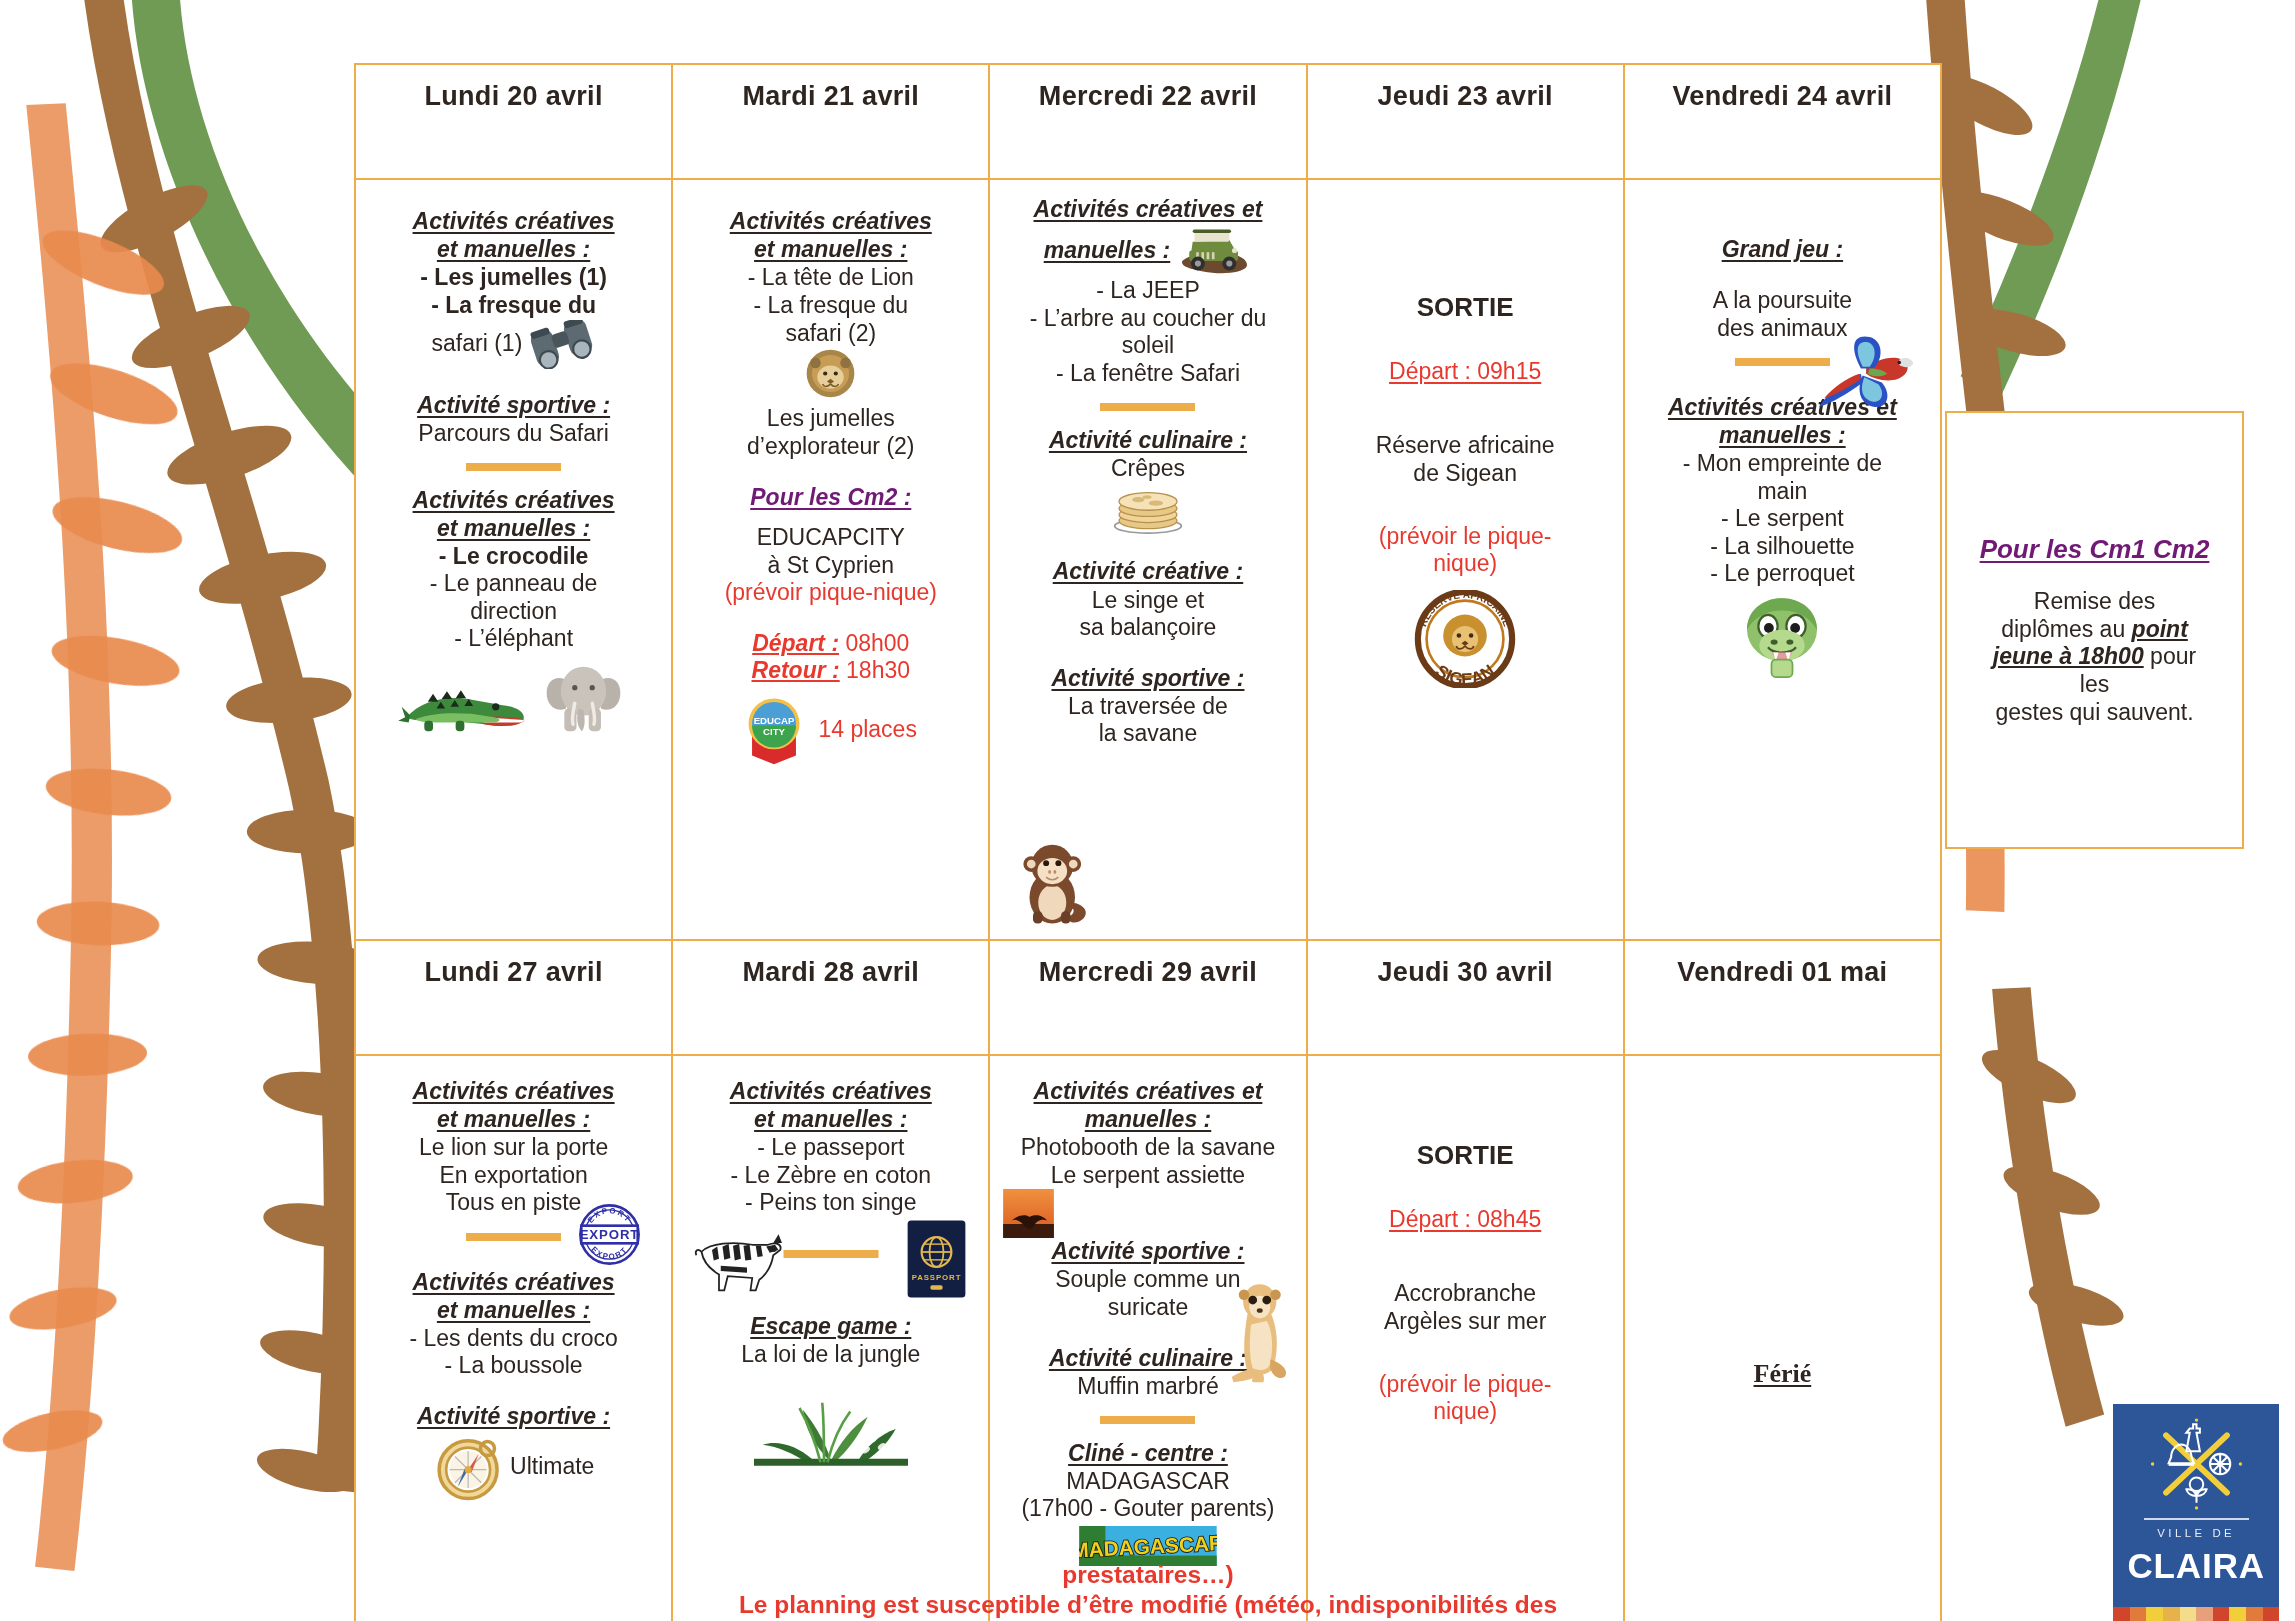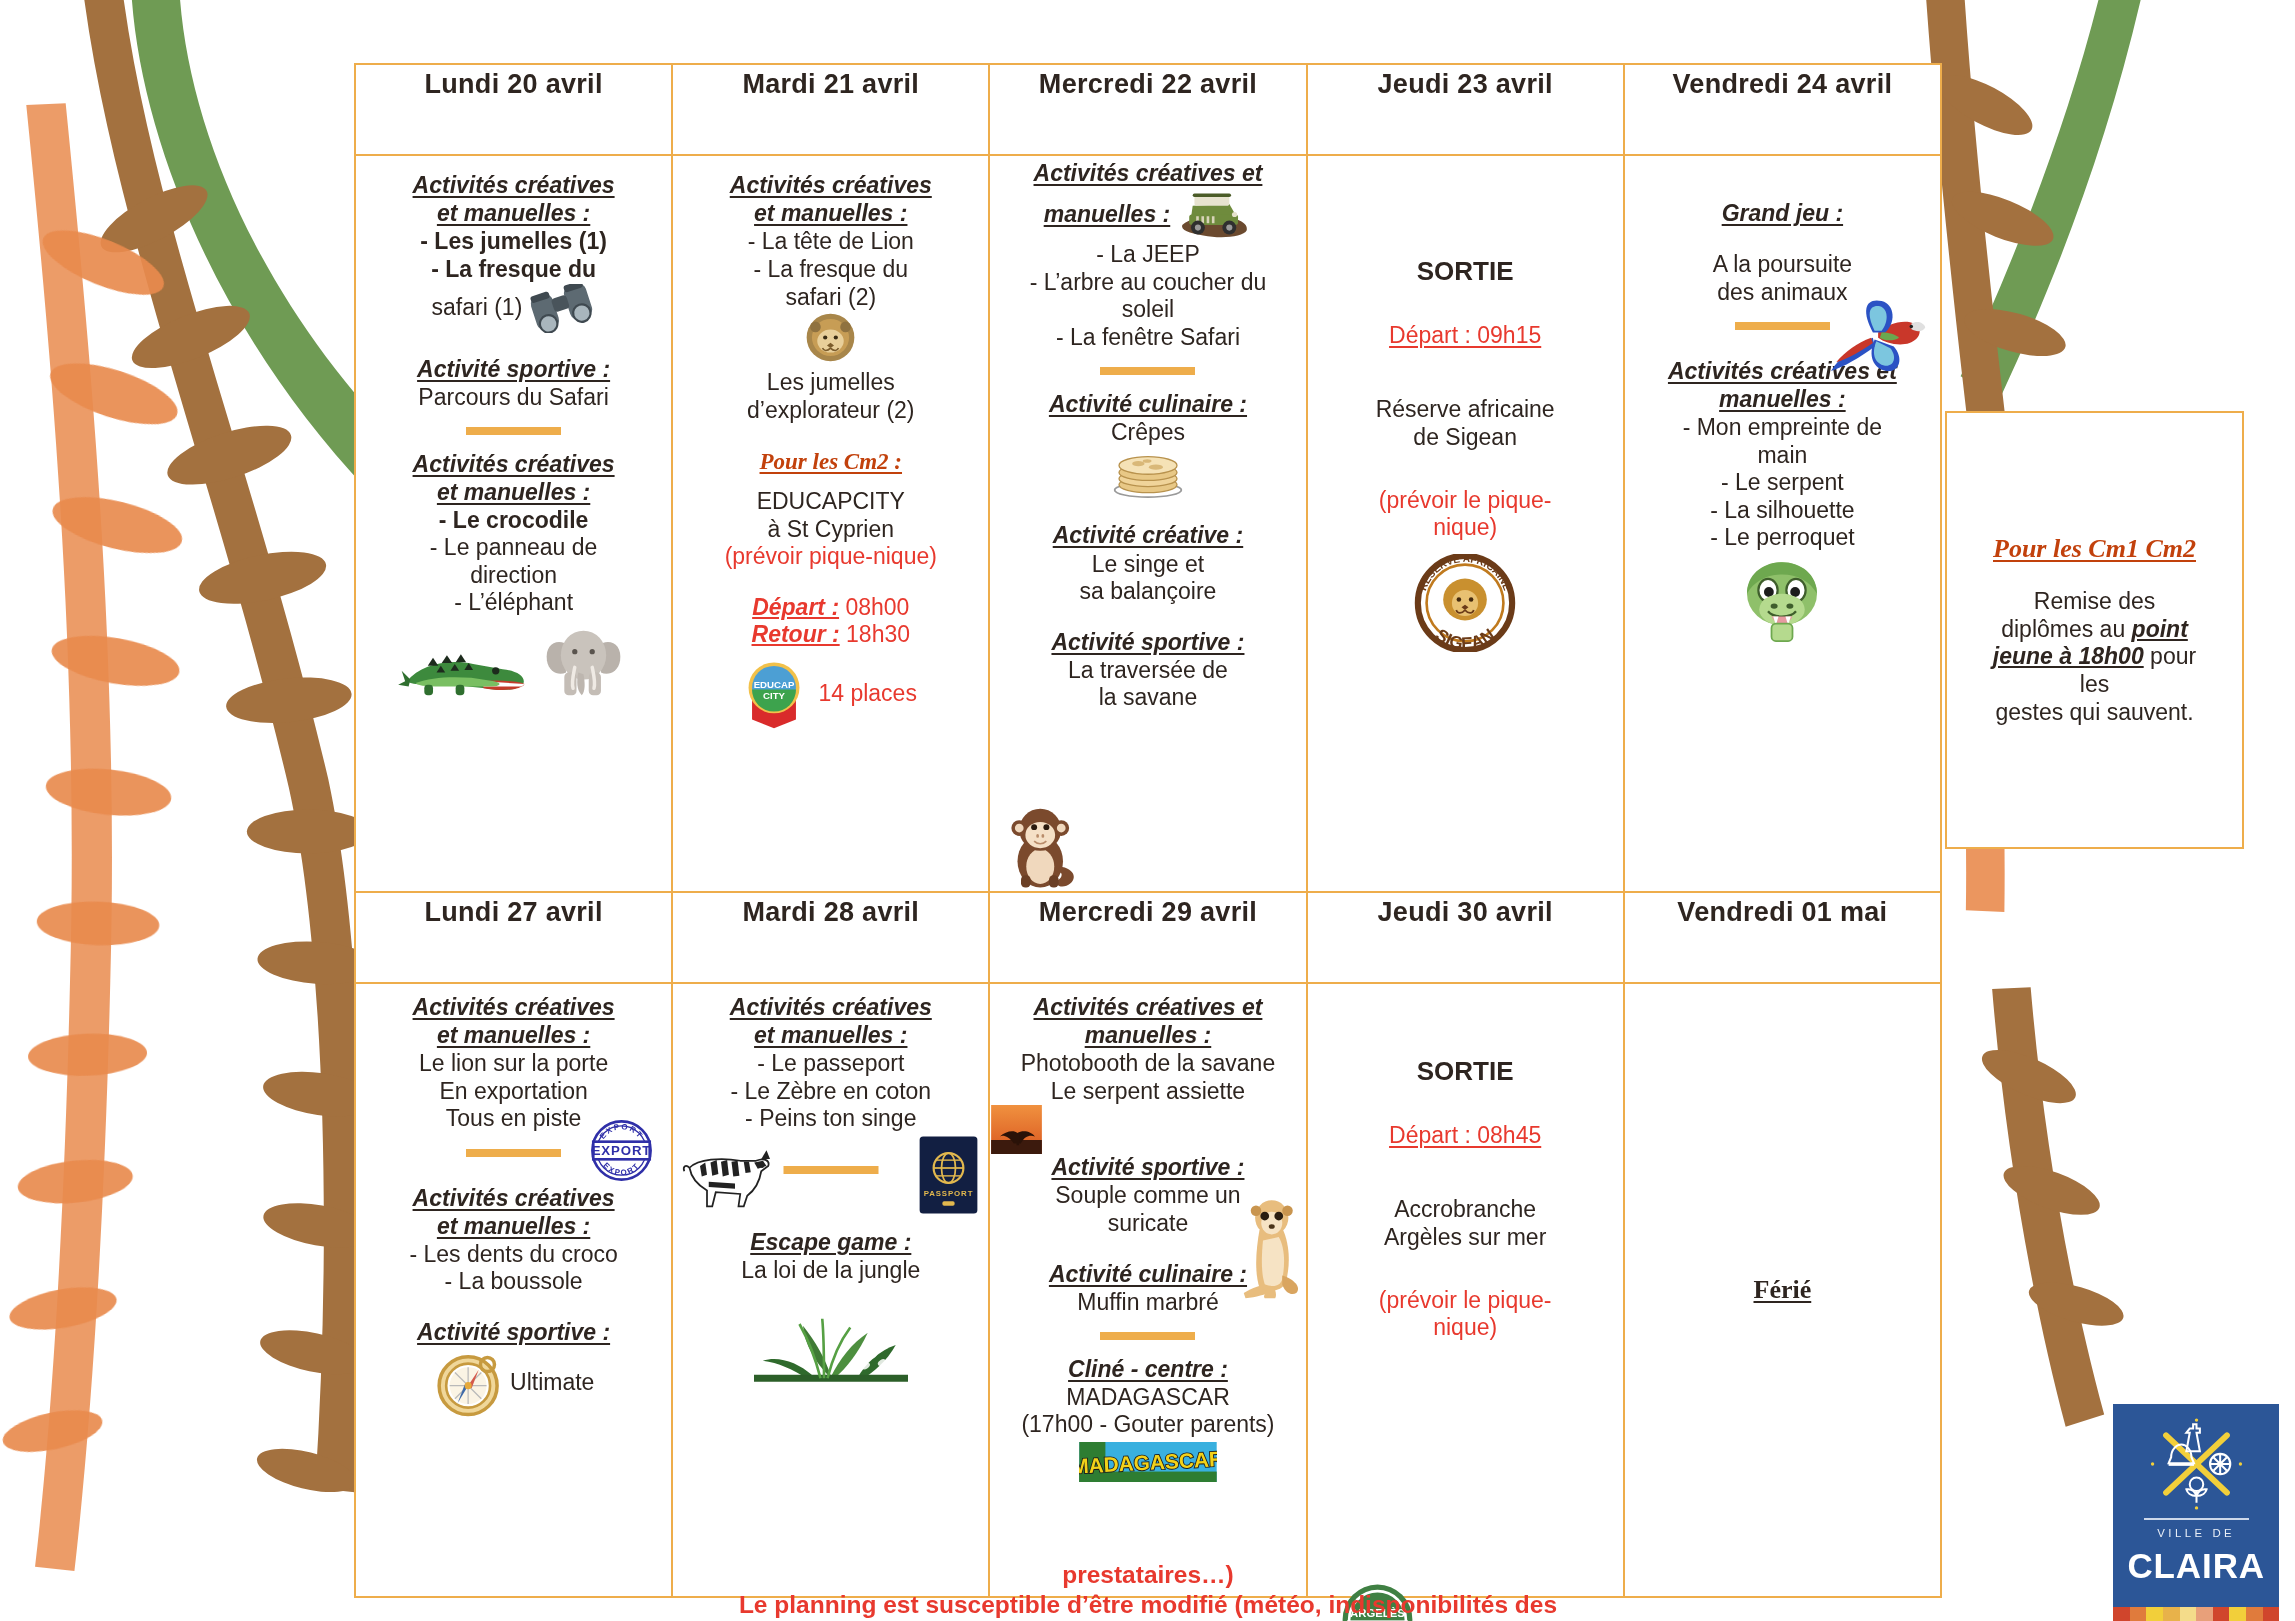--- a/index.html
+++ b/index.html
@@ -25,21 +25,21 @@
   table.grid{
     border-collapse:collapse;
     table-layout:fixed;
     width:1588px;
     background:#ffffff;
   }
   table.grid td, table.grid th{
     border:2.6px solid #eead4b;
     vertical-align:top;
     background:#fff;
-    padding:4px;
+    padding:16px;
   }
   th.dayhead{
     height:81px;
     font-family:"Liberation Sans", sans-serif;
     font-weight:bold;
     font-size:27px;
     color:#2e2520;
     letter-spacing:0.3px;
     text-align:center;
     vertical-align:middle;
@@ -66,21 +66,21 @@
   .hd{
     font-weight:bold;
     font-style:italic;
     font-size:23px;
     line-height:1.18;
     color:#2e2520;
     text-decoration:underline;
     text-underline-offset:2.6px;
     margin:0 0 0.9px 0;
   }
-  .hd.red{color:#c2410c;font-family:Liberation Serif, serif;}
+  .hd.red{color:#701a75;}
   .ln{
     font-size:23px;
     line-height:1.20;
     color:#2e2520;
     margin:0;
   }
   .ln.red{color:#e8392e;}
   .ln.bold{font-weight:bold;}
   .ln.ul{text-decoration:underline;text-underline-offset:2.6px;}
   .ln b.u{font-style:italic;text-decoration:underline;font-weight:bold;}

